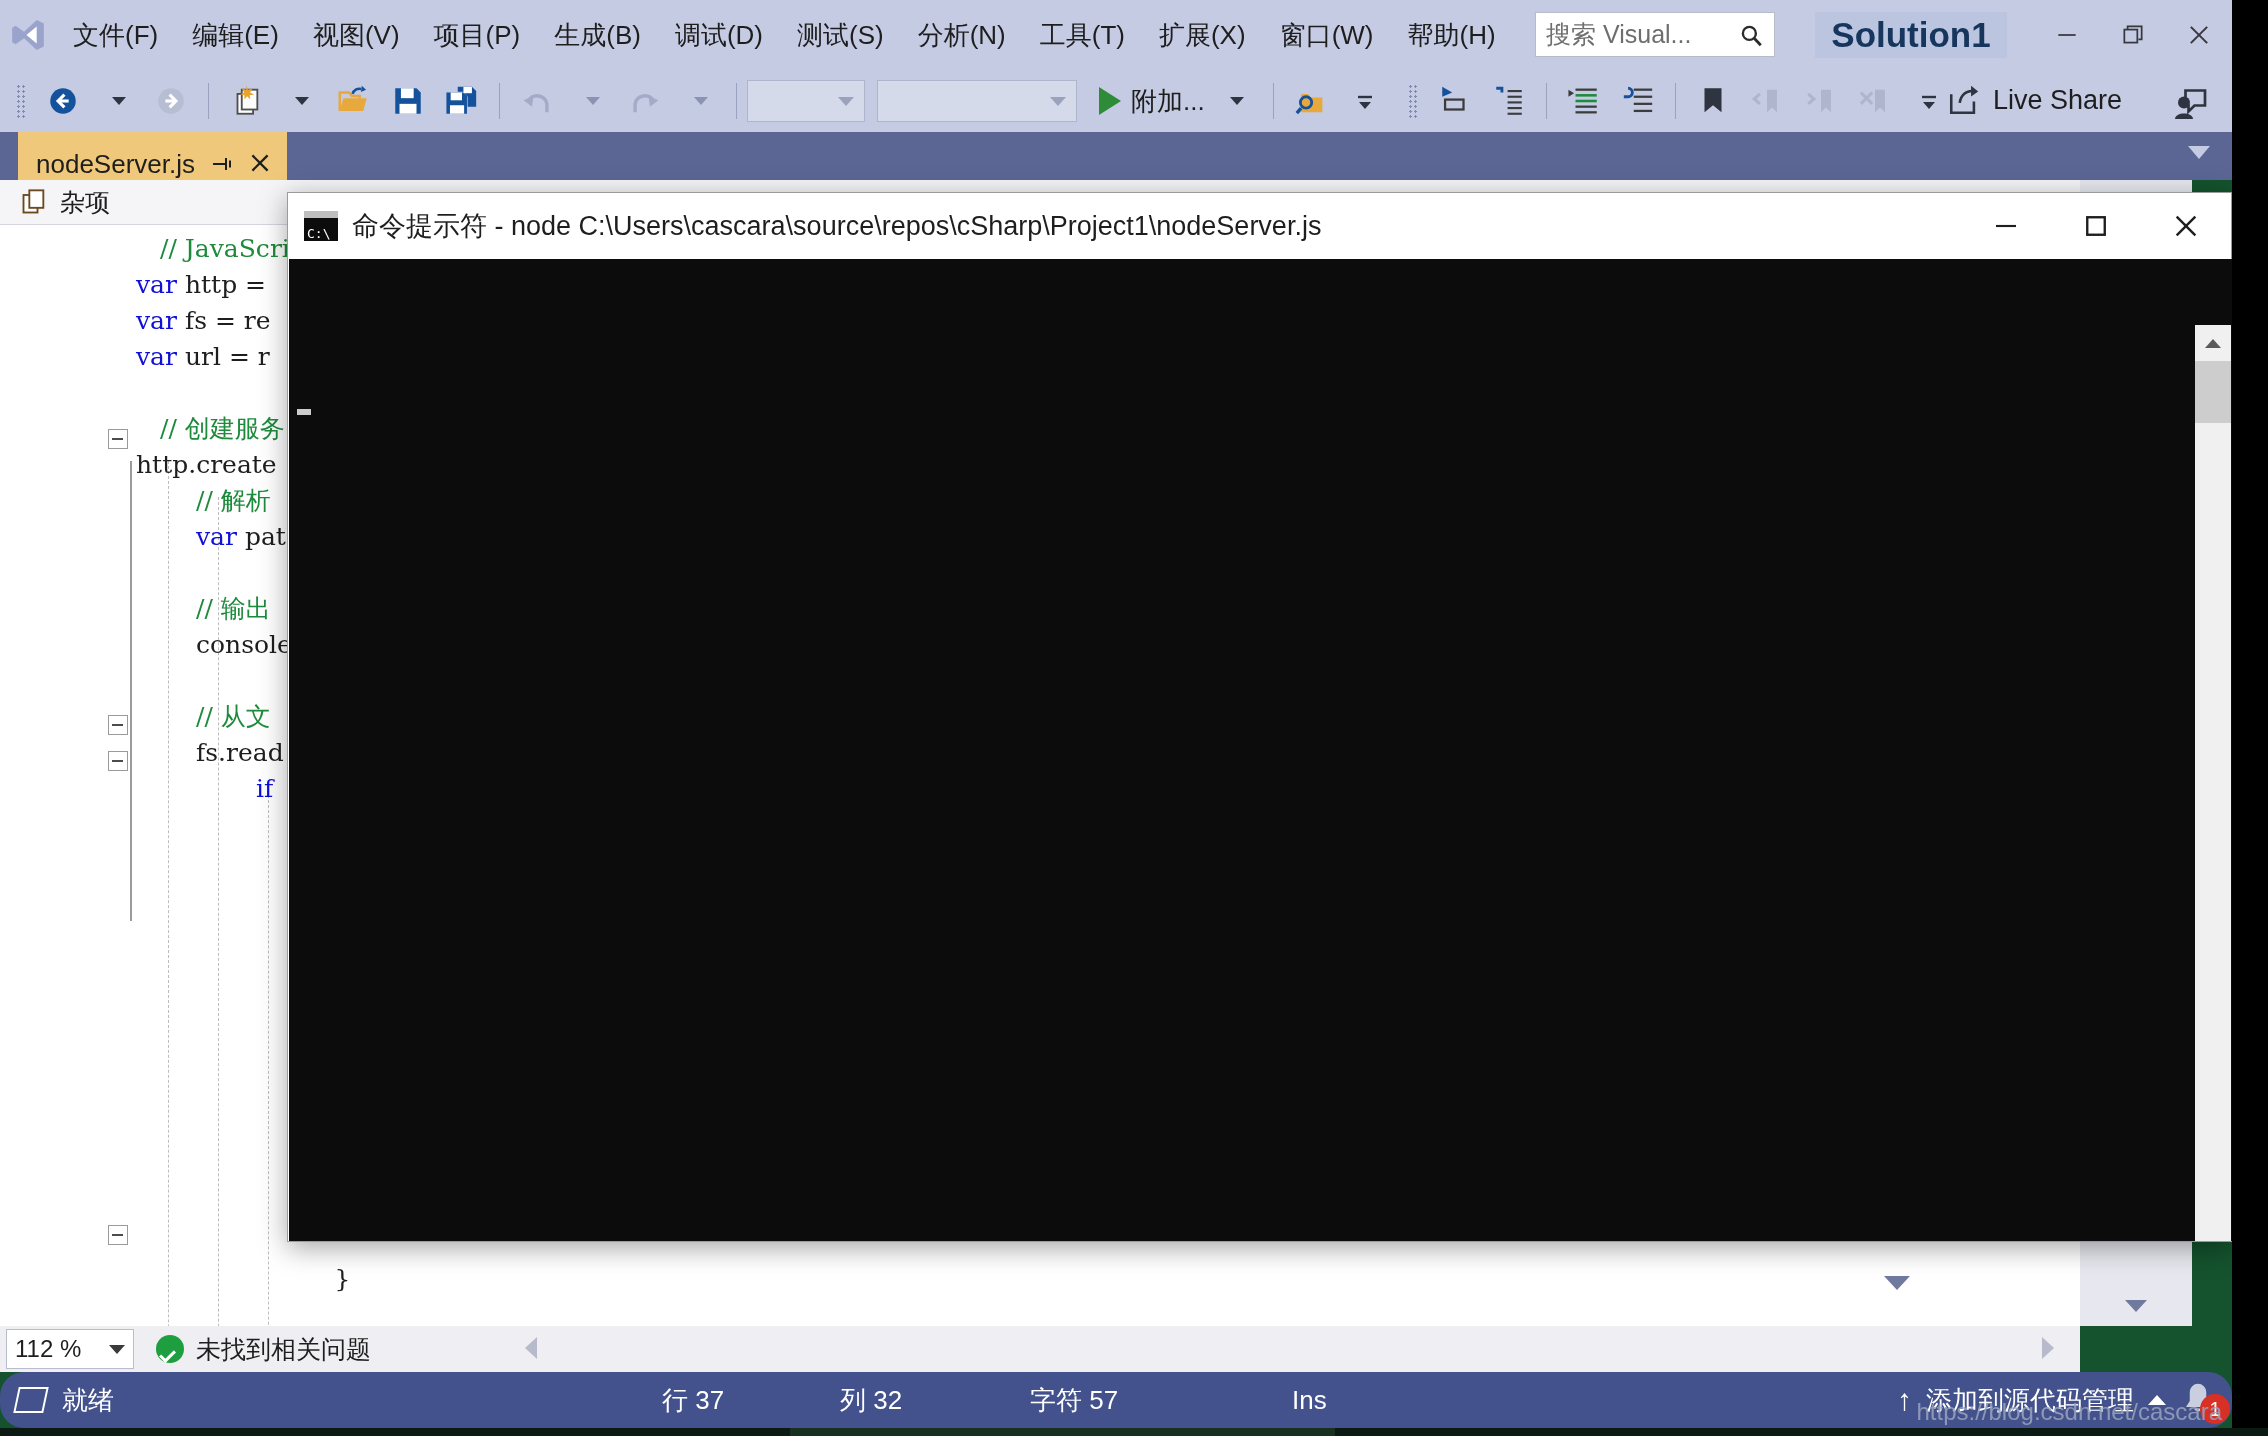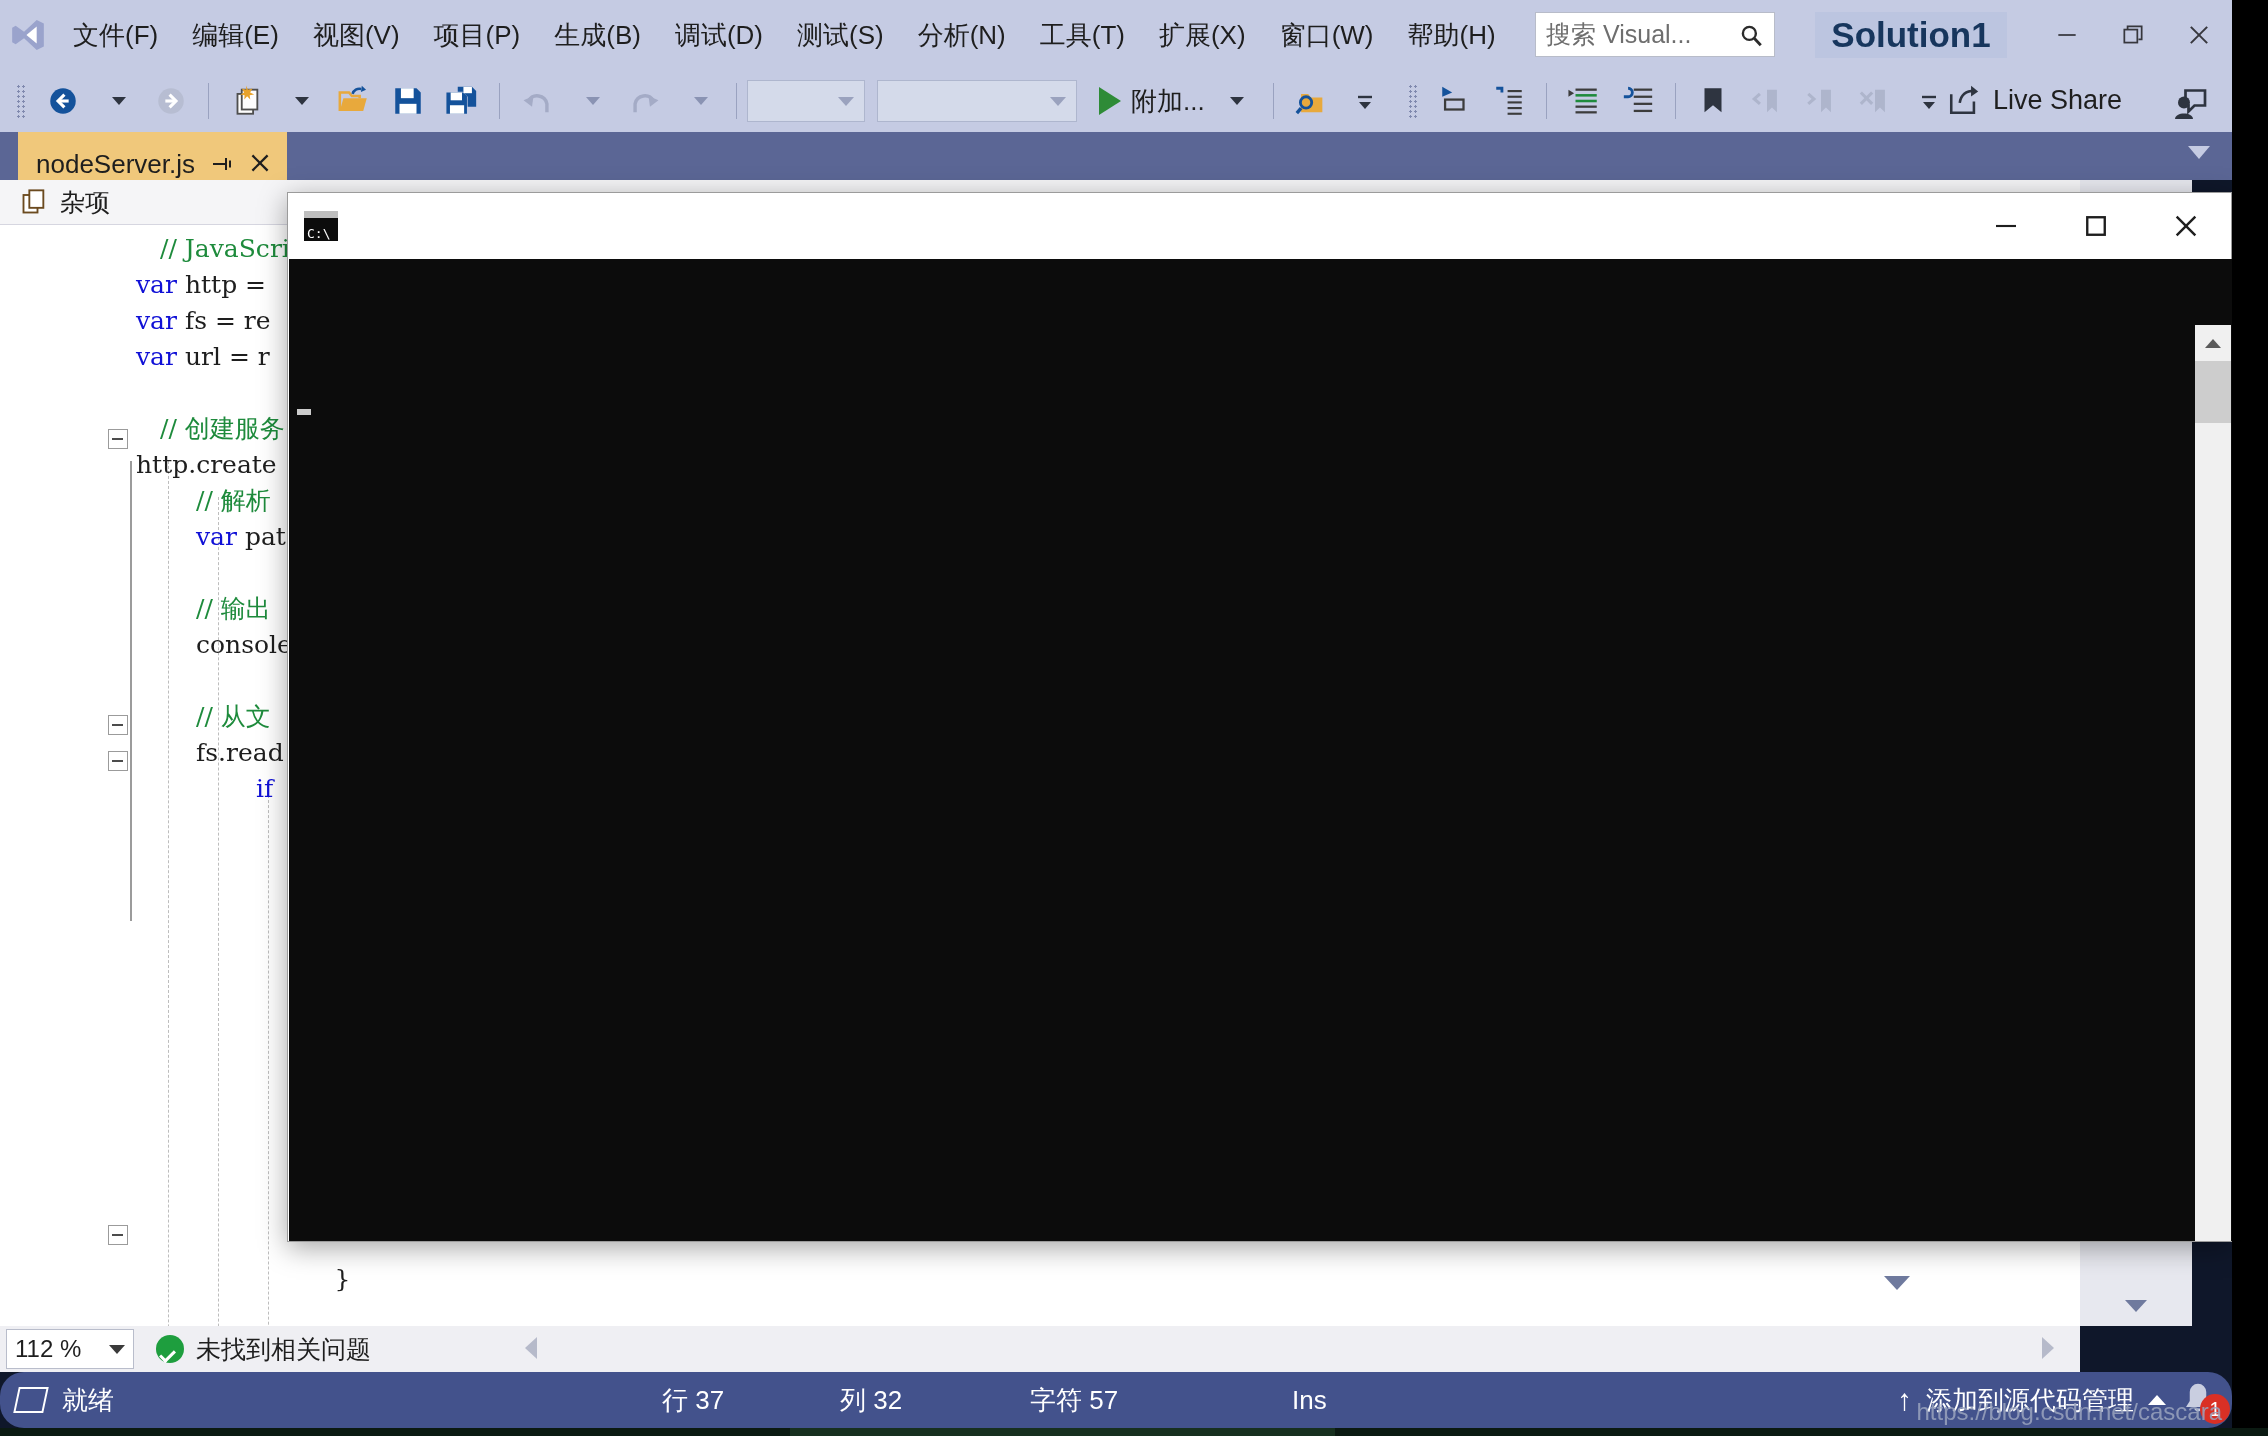--- a/index.html
+++ b/index.html
@@ -13,21 +13,21 @@
     position: relative;
     width: 2268px; height: 1436px;
     background: #000000;
   }
 
   
   .vs-window {
     position: absolute;
     left: 0; top: 0;
     width: 2232px; height: 1428px;
-    background: #0f172a;
+    background: #14532d;
     overflow: hidden;
   }
 
   
   .titlebar {
     position: absolute; left: 0; top: 0;
     width: 2232px; height: 70px;
     background: #C5CBE3;
     display: flex; align-items: center;
   }
@@ -762,20 +762,21 @@
           <span class="bell-badge">1</span>
         </span>
       </div>
     </div>
 
     <div class="watermark">https://blog.csdn.net/cascara</div>
 
     <div class="cmd-window">
       <div class="cmd-title">
         <span class="cmd-icon">C:\</span>
+        <span class="cmd-title-text">命令提示符 - node  C:\Users\cascara\source\repos\cSharp\Project1\nodeServer.js</span>
         <div class="cmd-wincontrols">
           <div class="cmd-wc">
             <svg width="30" height="30" viewBox="0 0 24 24">
                 <line x1="4" y1="12" x2="20" y2="12" stroke="currentColor" stroke-width="1.7"></line>
               </svg>
           </div>
           <div class="cmd-wc">
             <svg width="30" height="30" viewBox="0 0 24 24">
                 <rect x="5" y="5" width="14" height="14" fill="none" stroke="currentColor" stroke-width="1.9"></rect>
               </svg>

